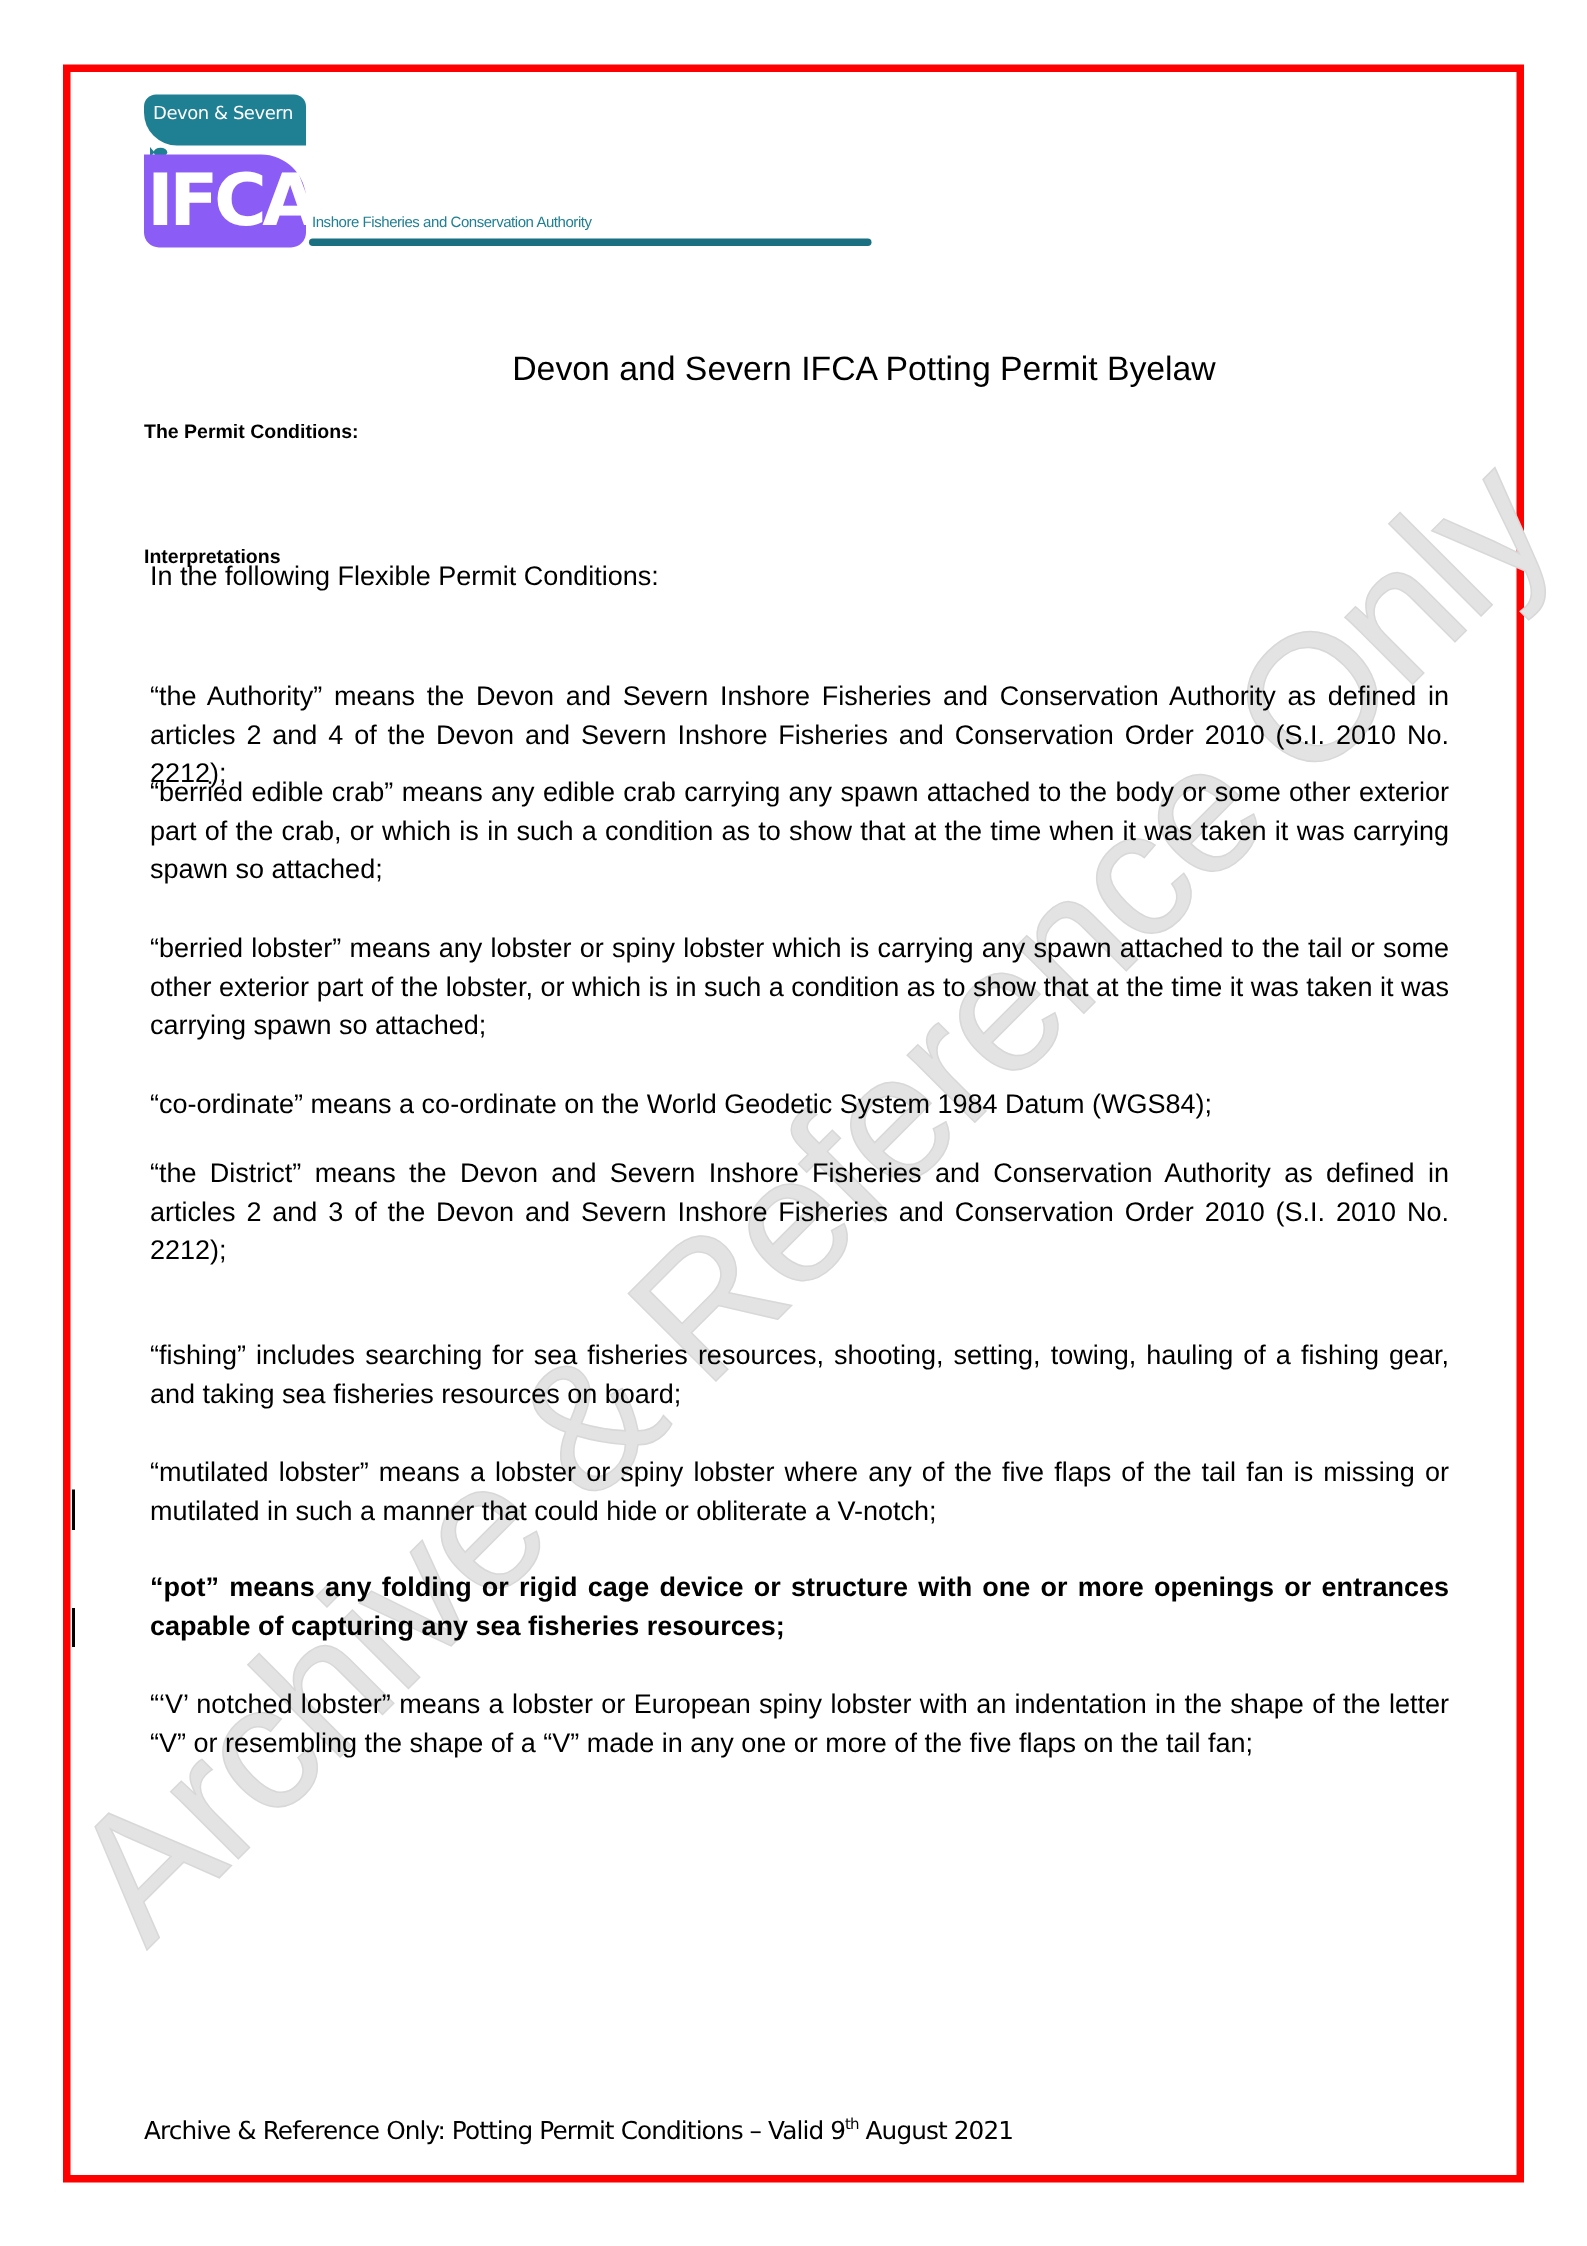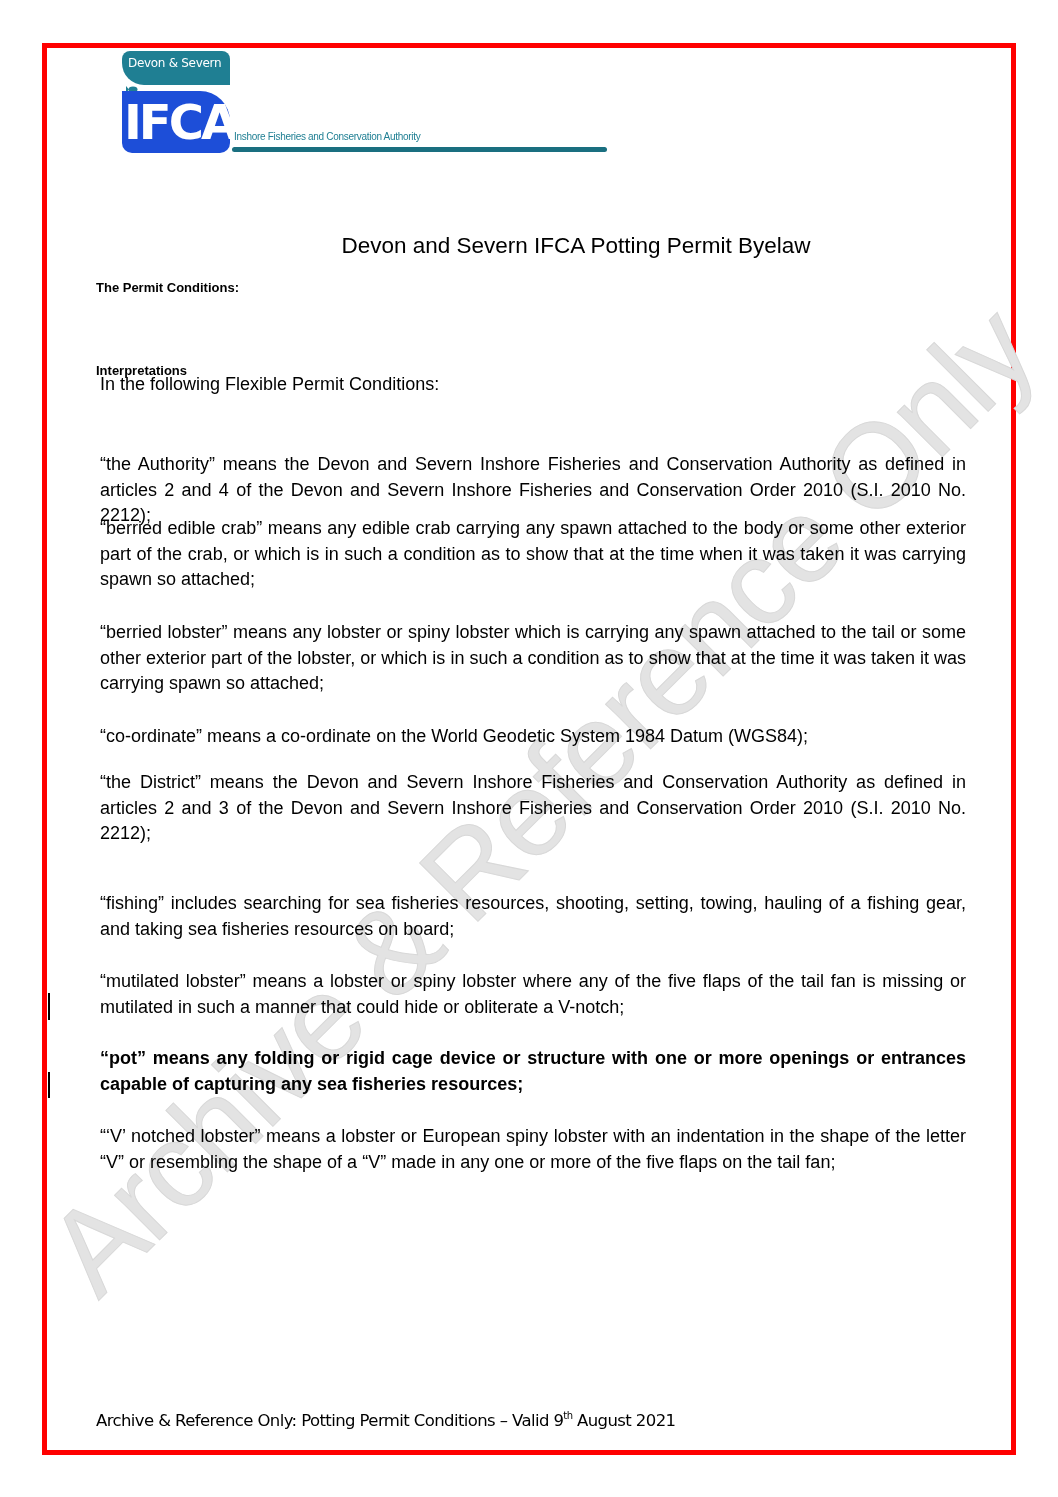--- a/index.html
+++ b/index.html
@@ -26,24 +26,23 @@
     .change-bar {
       position: absolute;
       left: 48px;
       width: 2px;
       background: #000;
     }
     
     .logo {
       position: absolute;
       left: 96px;
-      top: 51px;
+      top: 63px;
       width: 490px;
       height: 105px;
-      margin-left: 26px;
     }
     .logo-top {
       position: absolute;
       left: 0;
       top: 0;
       width: 108px;
       height: 34px;
       background: #1f7f93;
       border-radius: 8px 8px 0 22px;
     }
@@ -63,21 +62,21 @@
       top: 34px;
       width: 12px;
       height: 9px;
     }
     .logo-box {
       position: absolute;
       left: 0;
       top: 40px;
       width: 108px;
       height: 62px;
-      background: #1d4ed8;
+      background: #8b5cf6;
       border-radius: 0 30px 10px 10px;
     }
     .logo-box-text {
       position: absolute;
       left: 2px;
       top: 2px;
       font-size: 48px;
       font-weight: bold;
       color: #ffffff;
       letter-spacing: -3px;

